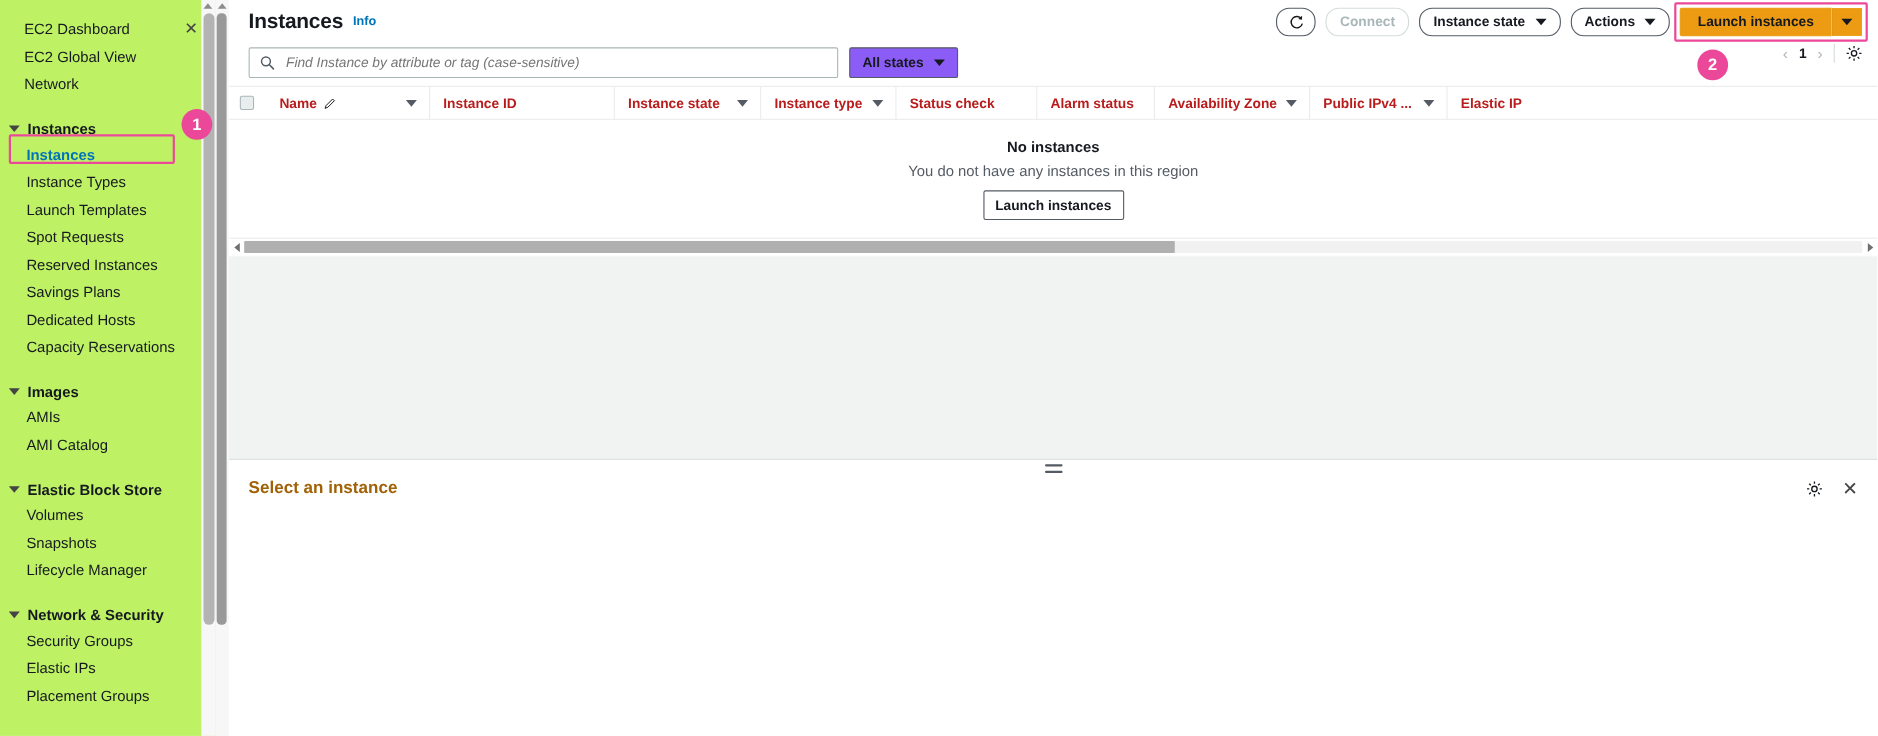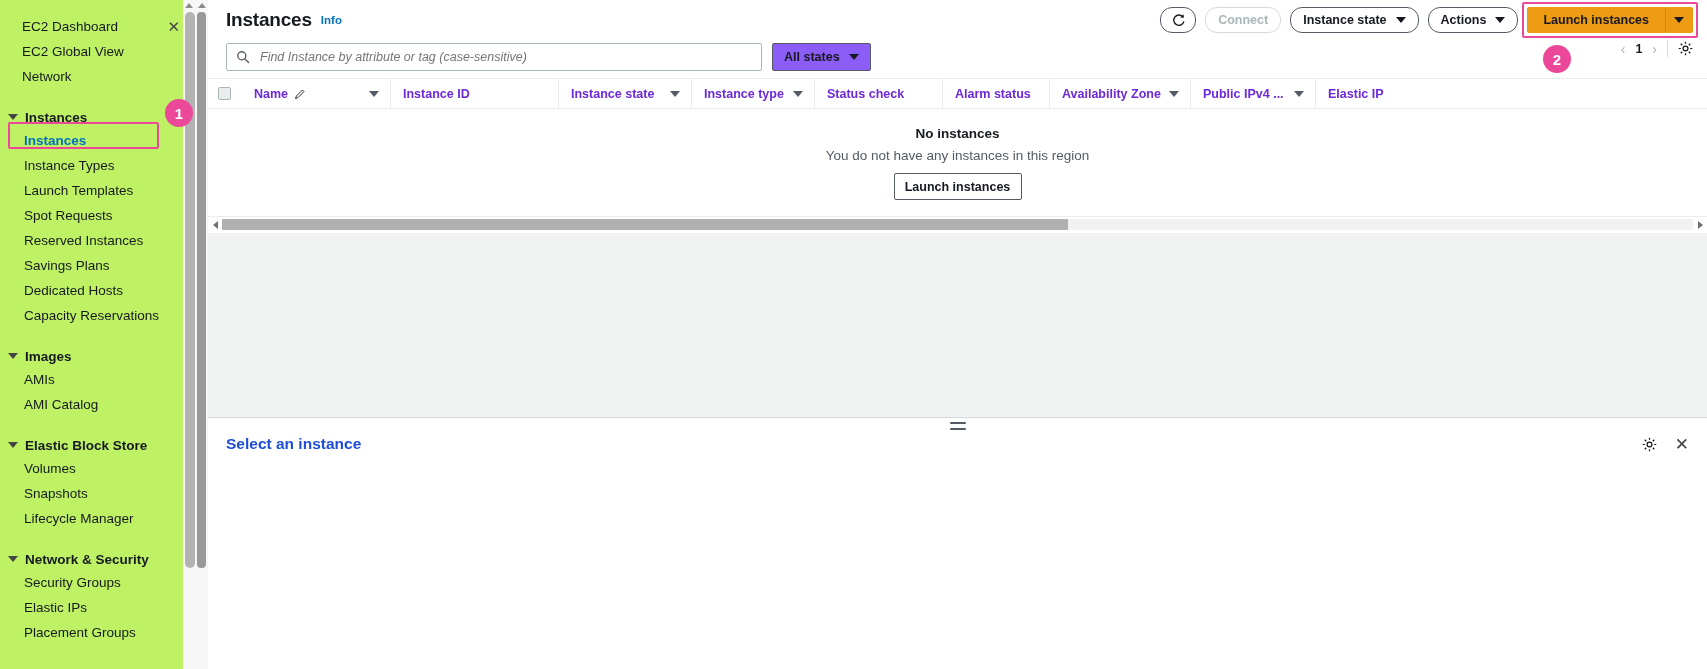--- a/index.html
+++ b/index.html
@@ -324,21 +324,21 @@
   .thead {
     display: flex;
     align-items: center;
     height: 30px;
     border-bottom: 1px solid #e9ebed;
     padding-left: 10px;
   }
   .th {
     font-size: 12.5px;
     font-weight: bold;
-    color: #6d28d9;
+    color: #b91c1c;
     display: flex;
     align-items: center;
     height: 30px;
     padding-left: 12px;
     border-left: 1px solid #e9ebed;
     white-space: nowrap;
     position: relative;
     cursor: pointer;
   }
   .th.first { border-left: none; }
@@ -472,21 +472,21 @@
   }
   .panel-header {
     display: flex;
     align-items: center;
     justify-content: space-between;
     padding: 17px 18px 0 18px;
   }
   .panel-title {
     font-size: 15.5px;
     font-weight: bold;
-    color: #1d4ed8;
+    color: #a16207;
   }
   .panel-icons {
     display: flex;
     align-items: center;
     gap: 18px;
   }
   .panel-close {
     font-size: 17px;
     color: #444;
     cursor: pointer;

